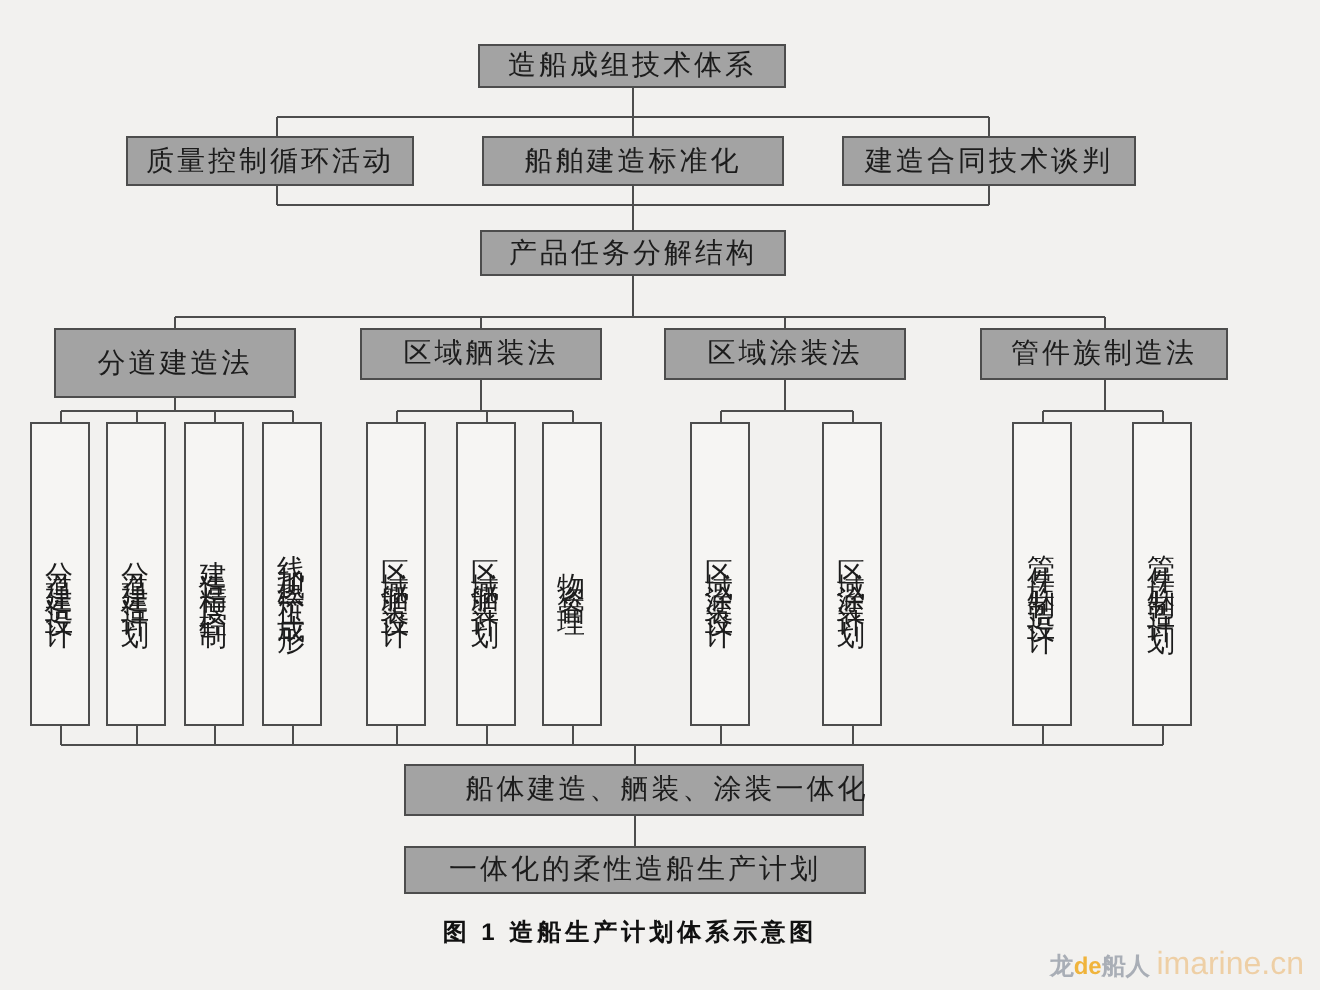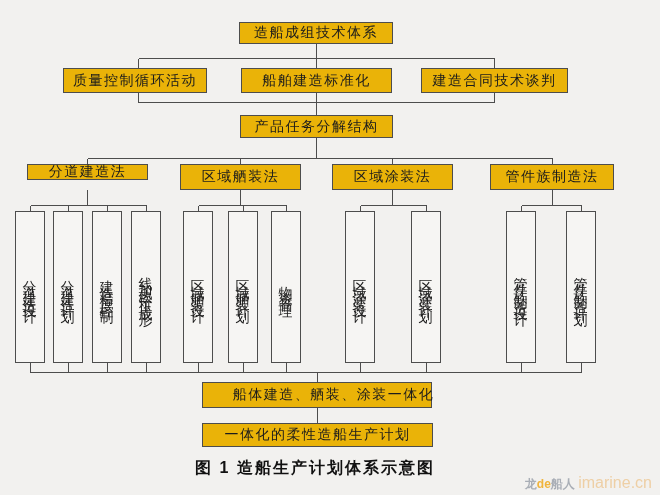--- a/index.html
+++ b/index.html
@@ -7,36 +7,36 @@
     width:660px;height:495px;
     background:#f2f1ef;
     font-family:"Liberation Sans","DejaVu Sans",sans-serif;
     position:relative;overflow:hidden;
   }
   .canvas{position:absolute;left:0;top:0;width:660px;height:495px;}
   svg.wires{position:absolute;left:0;top:0;}
   .node{
     position:absolute;
     border:1px solid #4d4d4d;
-    background:#eab308;
+    background:#a3a3a3;
     color:#1c1c1c;
     display:flex;align-items:center;justify-content:center;
     font-size:14px;letter-spacing:1.5px;
     box-sizing:border-box;white-space:nowrap;
   }
   
   .n-root{left:239px;top:22px;width:154px;height:22px;}
   
   .n-l2-0{left:63px;top:68px;width:144px;height:25px;}
   .n-l2-1{left:241px;top:68px;width:151px;height:25px;}
   .n-l2-2{left:421px;top:68px;width:147px;height:25px;}
   
   .n-task{left:240px;top:115px;width:153px;height:23px;}
   
-  .n-m0{left:27px;top:164px;width:121px;height:16px;}
+  .n-m0{left:27px;top:164px;width:121px;height:35px;}
   .n-m1{left:180px;top:164px;width:121px;height:26px;}
   .n-m2{left:332px;top:164px;width:121px;height:26px;}
   .n-m3{left:490px;top:164px;width:124px;height:26px;}
   
   .vnode{
     position:absolute;top:211px;width:30px;height:152px;
     border:1px solid #4d4d4d;background:#f6f5f3;color:#1c1c1c;
     display:flex;align-items:center;justify-content:center;
     writing-mode:vertical-rl;text-orientation:upright;
     font-size:14px;letter-spacing:6px;line-height:1;
@@ -45,21 +45,21 @@
   .v-a0{left:15px;}  .v-a1{left:53px;}  .v-a2{left:92px;}  .v-a3{left:131px;}
   .v-b0{left:183px;} .v-b1{left:228px;} .v-b2{left:271px;}
   .v-c0{left:345px;} .v-c1{left:411px;}
   .v-d0{left:506px;} .v-d1{left:566px;}
   
   .n-int{left:202px;top:382px;width:230px;height:26px;padding-left:33px;}
   .n-flex{left:202px;top:423px;width:231px;height:24px;}
   
   .caption{
     position:absolute;left:100px;top:458px;width:430px;
-    text-align:center;font-size:16px;font-weight:bold;
+    text-align:center;font-size:12px;font-weight:bold;
     color:#111;letter-spacing:2px;white-space:nowrap;
   }
   
   .watermark{
     position:absolute;right:8px;top:474px;
     font-size:12px;letter-spacing:0;white-space:nowrap;
   }
   .wm-gray{color:#a9aeb6;font-weight:bold;}
   .wm-accent{color:#f0b43c;font-weight:bold;}
   .wm-domain{color:#eecfa5;font-size:16px;}

